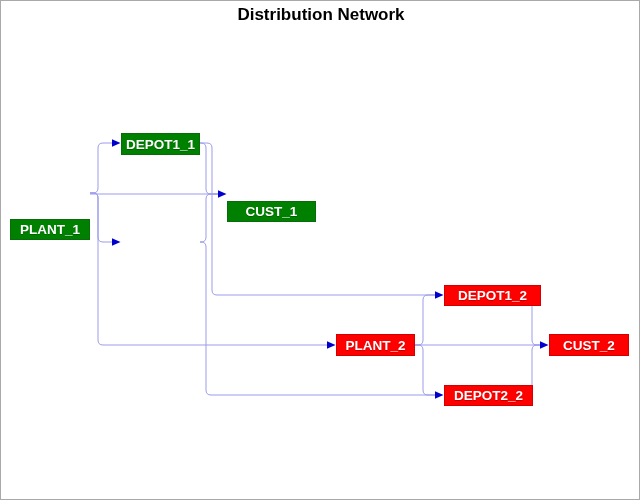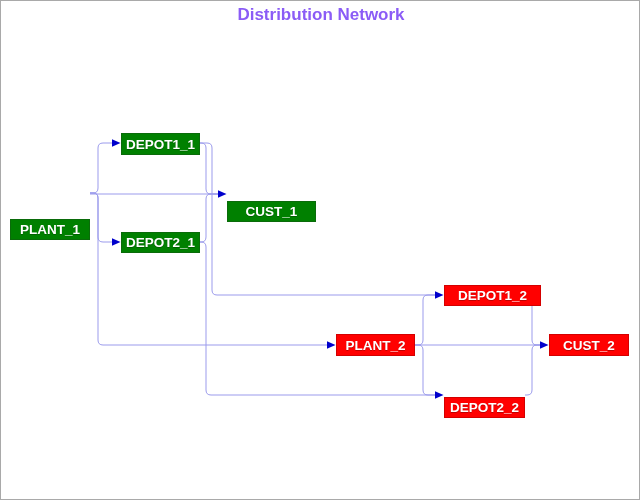--- a/index.html
+++ b/index.html
@@ -10,21 +10,21 @@
     background:#ffffff;
     border:1px solid #a9a9a9;
     font-family:"Liberation Sans", sans-serif;
     overflow:hidden;
   }
   #edge-layer{position:absolute;left:0;top:0;width:640px;height:500px;}
   .diagram-title{
     position:absolute;left:0;top:4px;width:640px;
     text-align:center;
     font-size:17px;font-weight:bold;
-    color:#8b5cf6;
+    color:#000000;
     letter-spacing:0px;
   }
   .node{
     position:absolute;
     box-sizing:border-box;
     display:flex;align-items:center;justify-content:center;
     color:#ffffff;
     font-size:13.5px;font-weight:bold;
     white-space:nowrap;
     text-shadow:0 1px 0 rgba(0,0,0,0.25);
@@ -73,20 +73,19 @@
     <polygon class="arrowhead" points="334.5,344 326,340.2 326,347.8"></polygon>
     <polygon class="arrowhead" points="442.5,294 434,290.2 434,297.8"></polygon>
     <polygon class="arrowhead" points="442.5,394 434,390.2 434,397.8"></polygon>
     <polygon class="arrowhead" points="547.5,344 539,340.2 539,347.8"></polygon>
   </svg>
 
   <div class="diagram-title">Distribution Network</div>
 
   <div class="node green" style="left:9px;   top:182px; width:80px; height:21px;margin-top:36px;">PLANT_1</div>
   <div class="node green" style="left:120px; top:132px; width:79px; height:22px;">DEPOT1_1</div>
-  <div class="node green" style="left:120px; top:231px; width:79px; height:21px;">DEPOT2_1</div>
   <div class="node green" style="left:226px; top:200px; width:89px; height:21px;">CUST_1</div>
   <div class="node red" style="left:335px; top:333px; width:79px; height:22px;">PLANT_2</div>
   <div class="node red" style="left:443px; top:284px; width:97px; height:21px;">DEPOT1_2</div>
-  <div class="node red" style="left:443px; top:384px; width:81px; height:21px;margin-top:12px;">DEPOT2_2</div>
+  <div class="node red" style="left:443px; top:384px; width:89px; height:21px;">DEPOT2_2</div>
   <div class="node red" style="left:548px; top:333px; width:80px; height:22px;">CUST_2</div>
 
 </div>
 
 </body></html>

